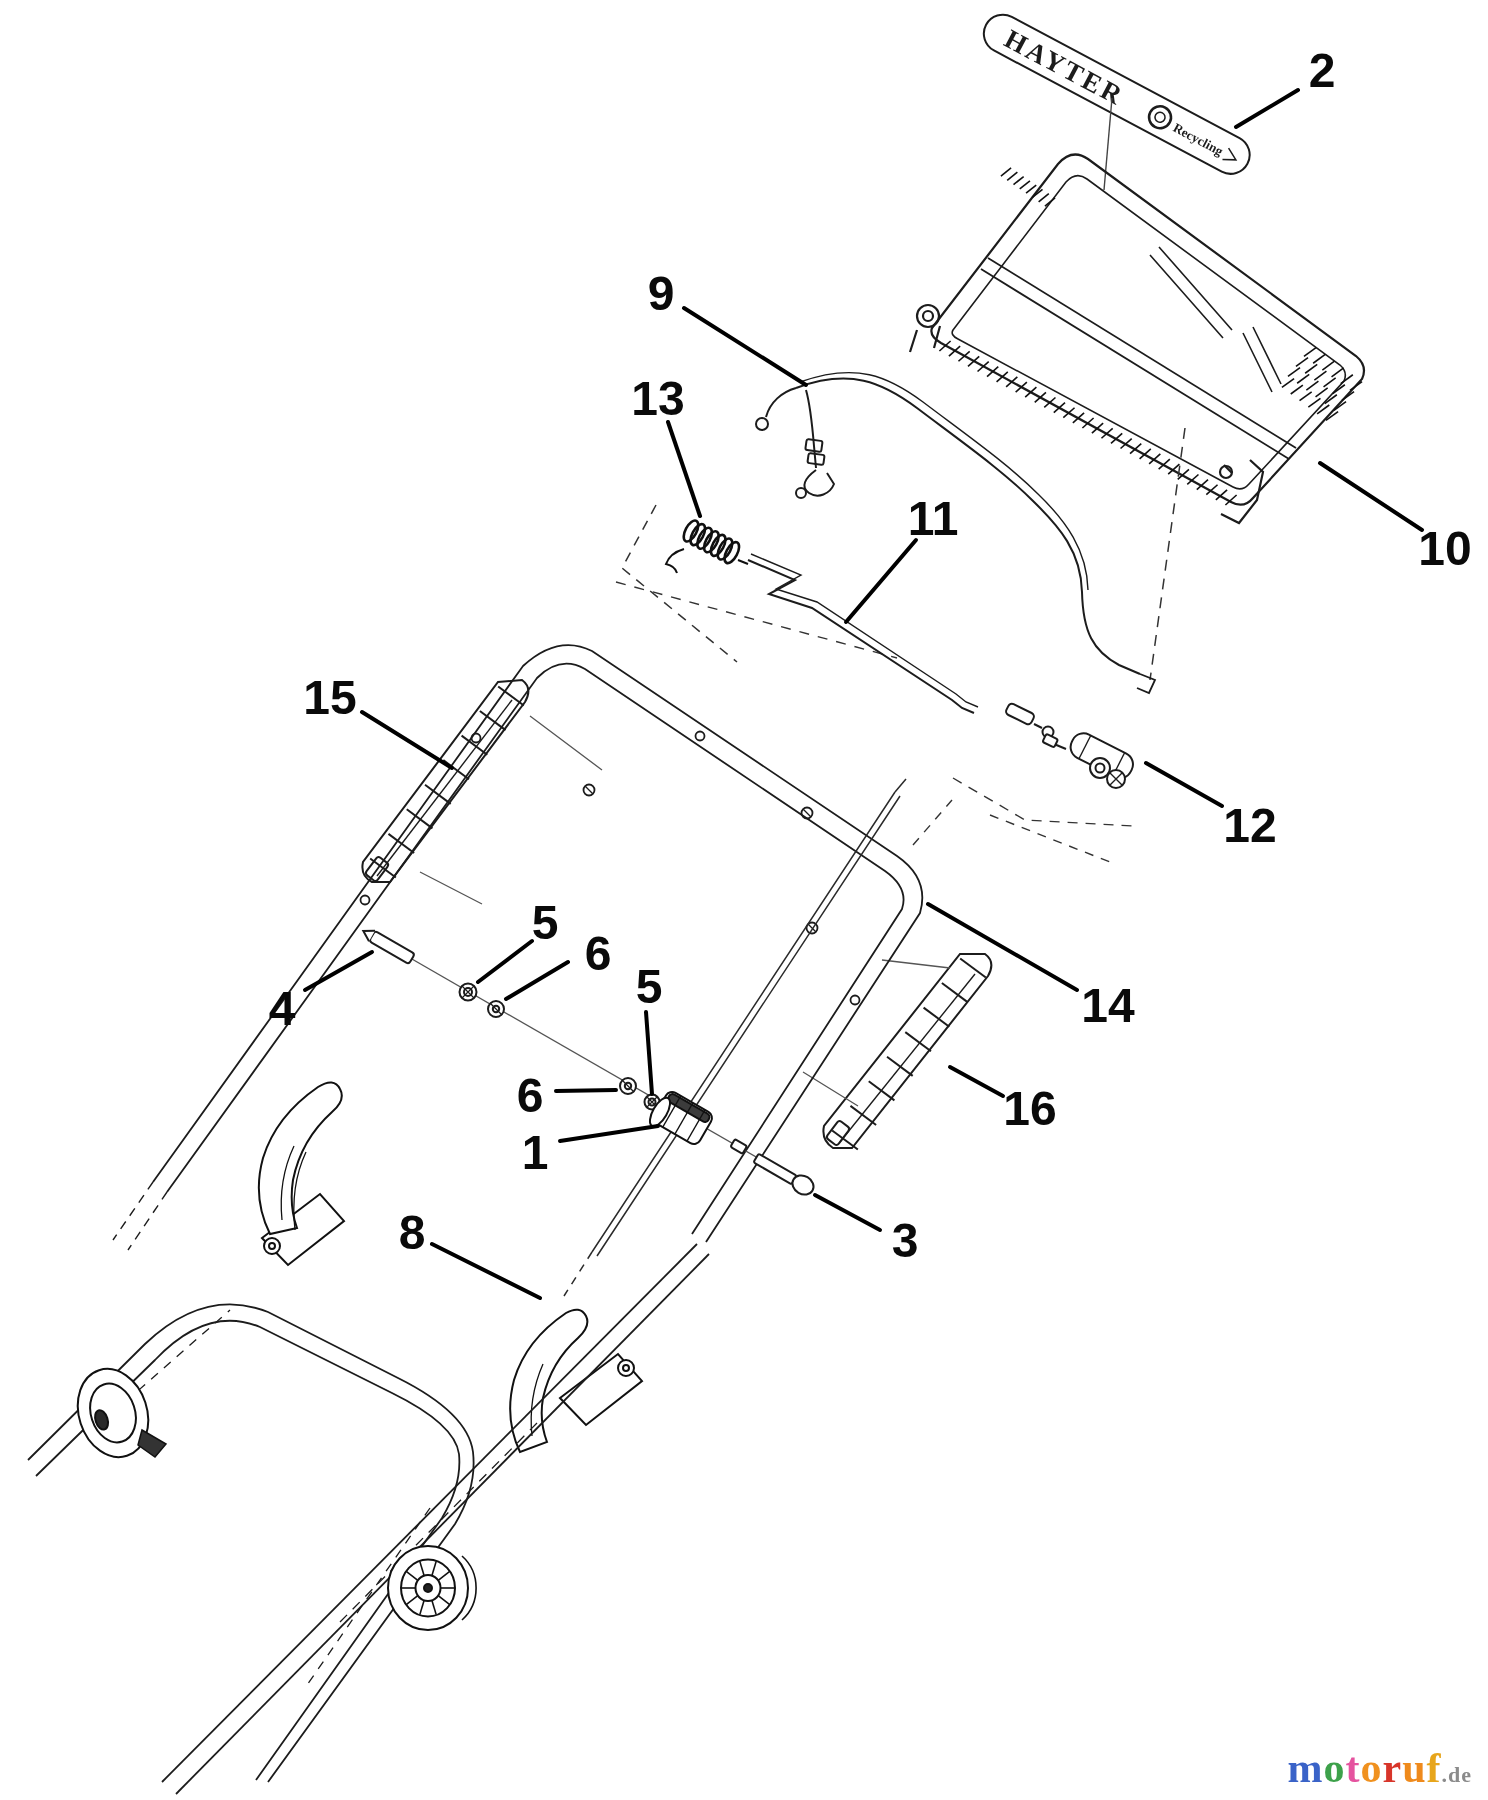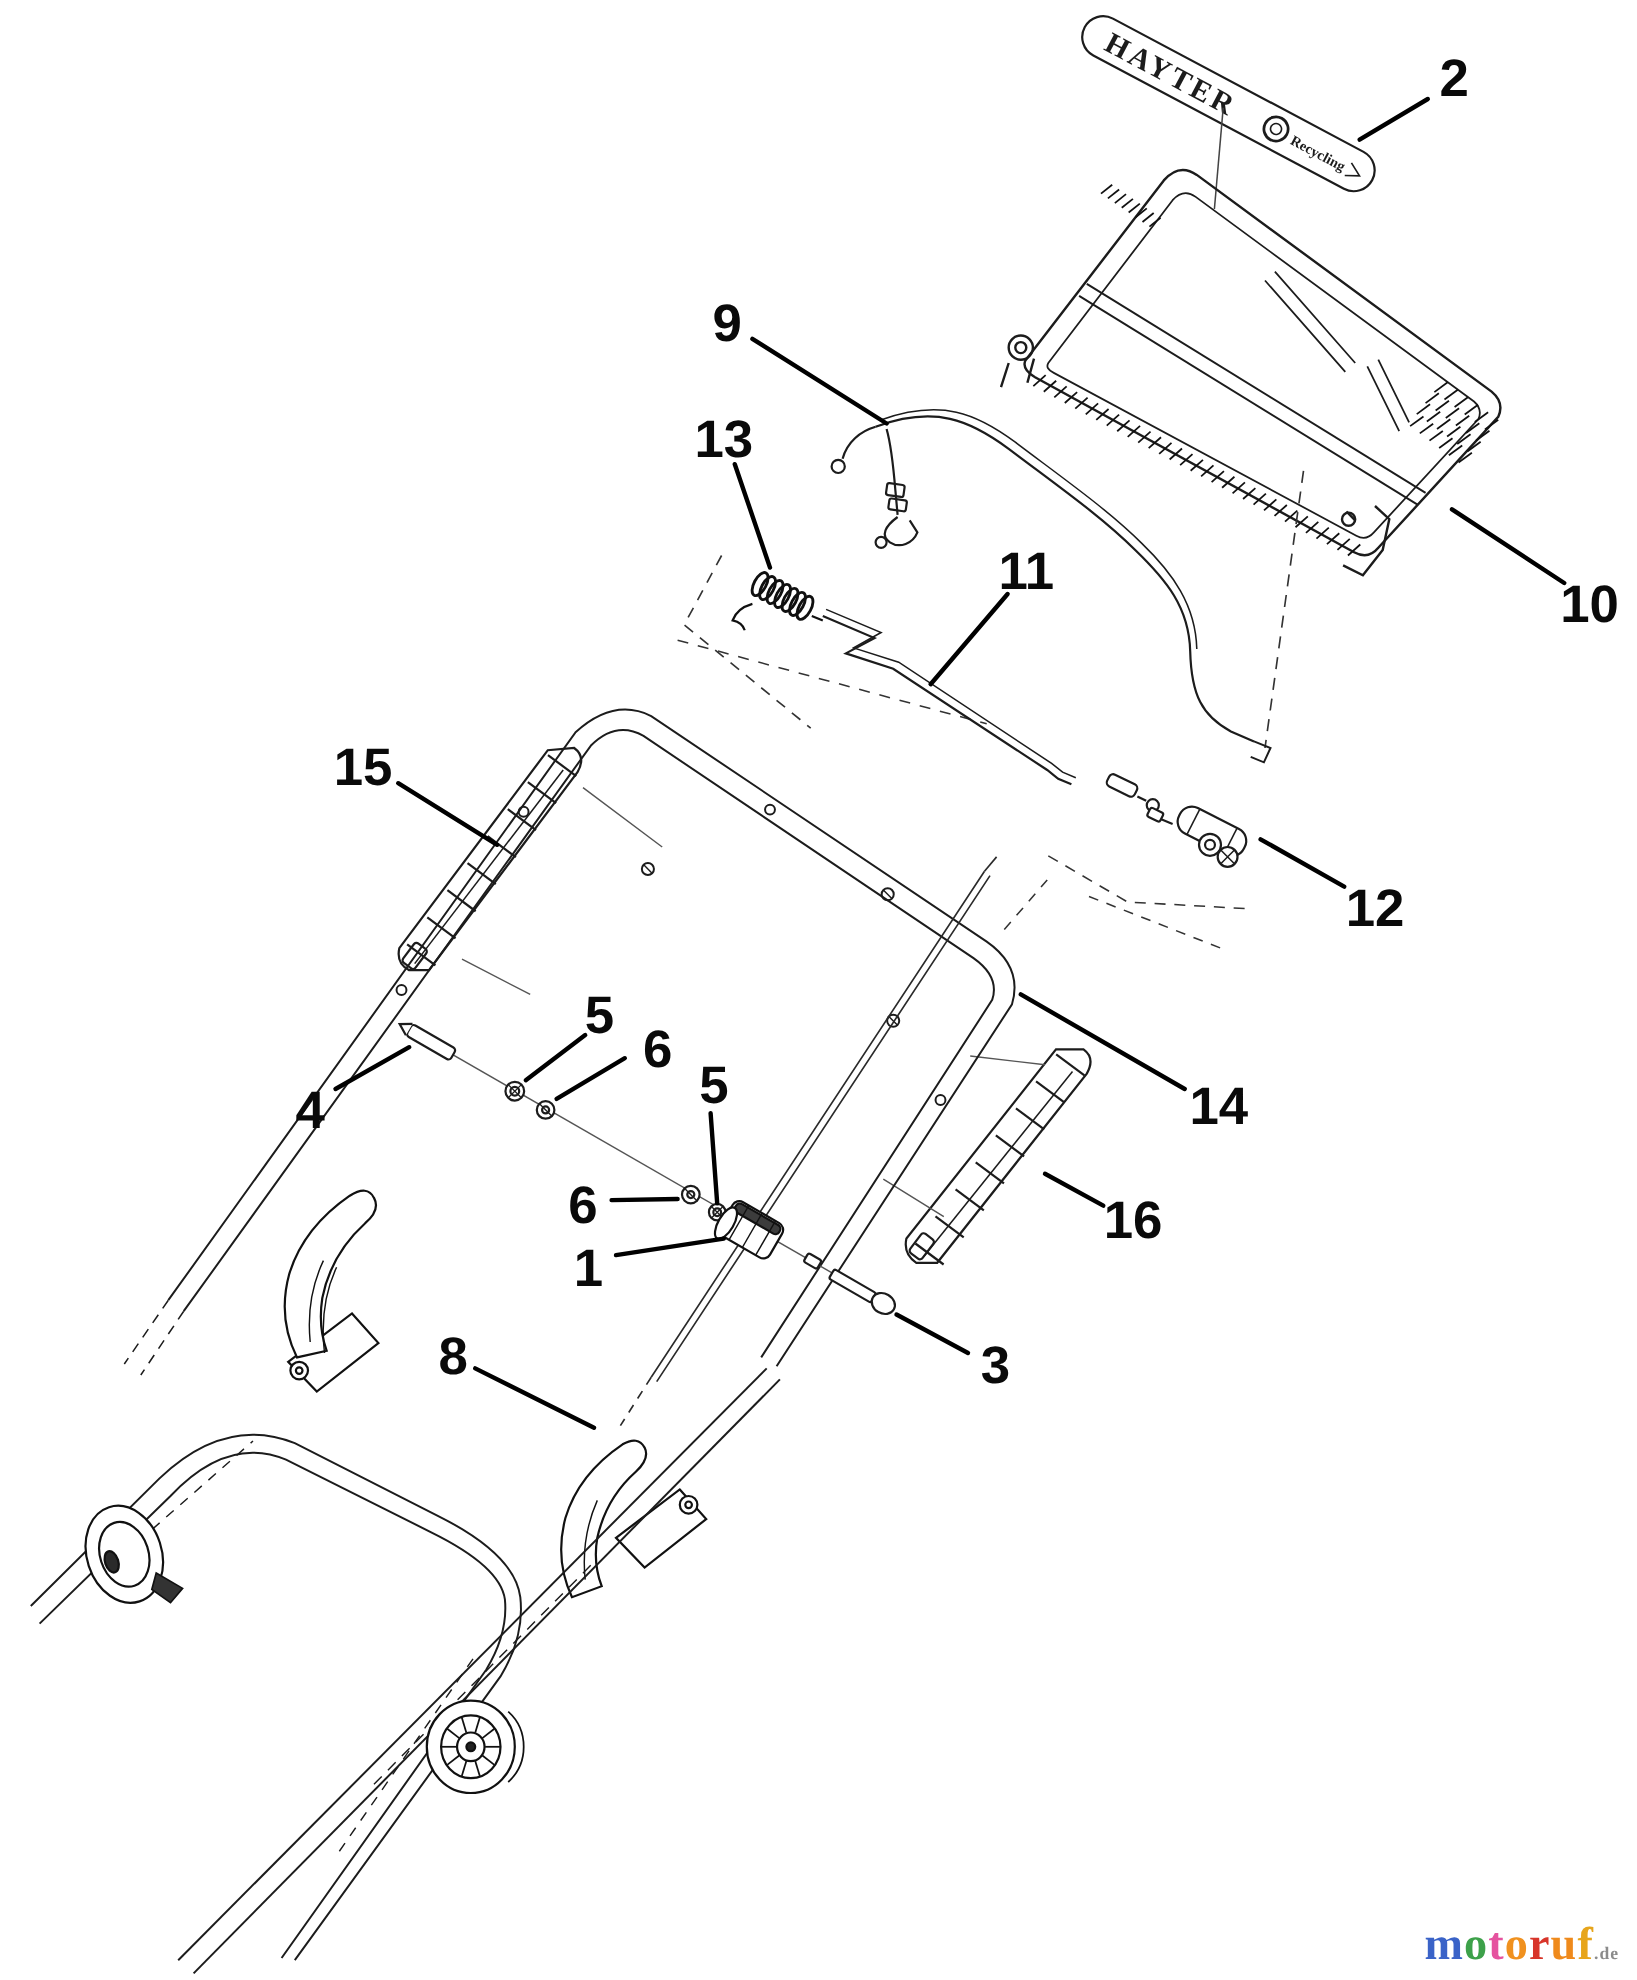--- a/index.html
+++ b/index.html
@@ -1,21 +1,21 @@
 <!DOCTYPE html>
 <html><head>
 <meta charset="utf-8">
 <style>
   html,body{margin:0;padding:0;background:#fff;}
   body{width:1488px;height:1800px;position:relative;font-family:"Liberation Sans",sans-serif;overflow:hidden;}
   #stage{position:absolute;inset:0;}
   svg{display:block;}
   .callout-text{font-family:"Liberation Sans",sans-serif;font-weight:bold;font-size:48px;fill:#0a0a0a;}
   #watermark{position:absolute;right:16px;bottom:8px;font-family:"Liberation Serif",serif;font-weight:bold;font-size:42px;letter-spacing:1px;white-space:nowrap;}
-  #watermark .suffix{font-size:16px;font-weight:bold;}
+  #watermark .suffix{font-size:22px;font-weight:bold;}
 </style>
 </head>
 <body>
 
 <div id="stage">
 <svg width="1488" height="1800" viewBox="0 0 1488 1800" xmlns="http://www.w3.org/2000/svg">
 
   <g transform="translate(995,8) rotate(28)" stroke="#1c1c1c" fill="none" stroke-width="2">
     <rect x="0" y="0" width="296" height="38" rx="19" fill="#fff"></rect>
     <text x="24" y="29" font-family="Liberation Serif, serif" font-weight="bold" font-size="27" letter-spacing="3" fill="#1c1c1c" stroke="none">HAYTER</text>

